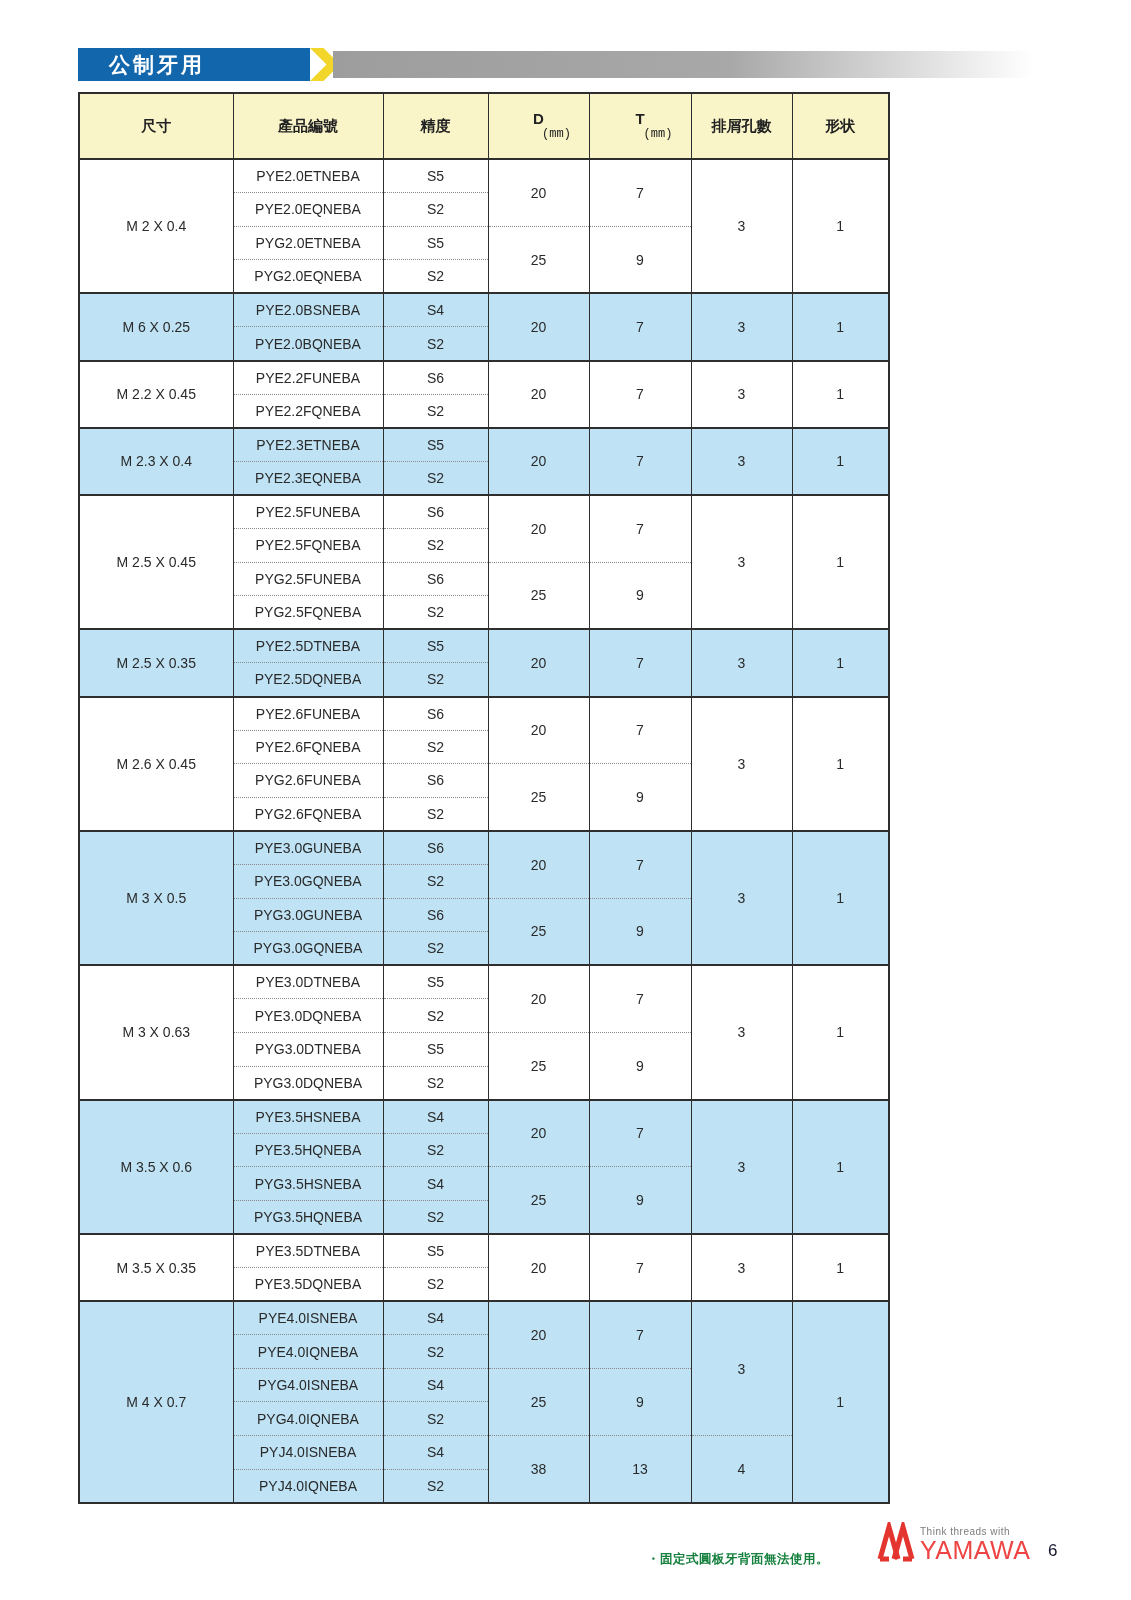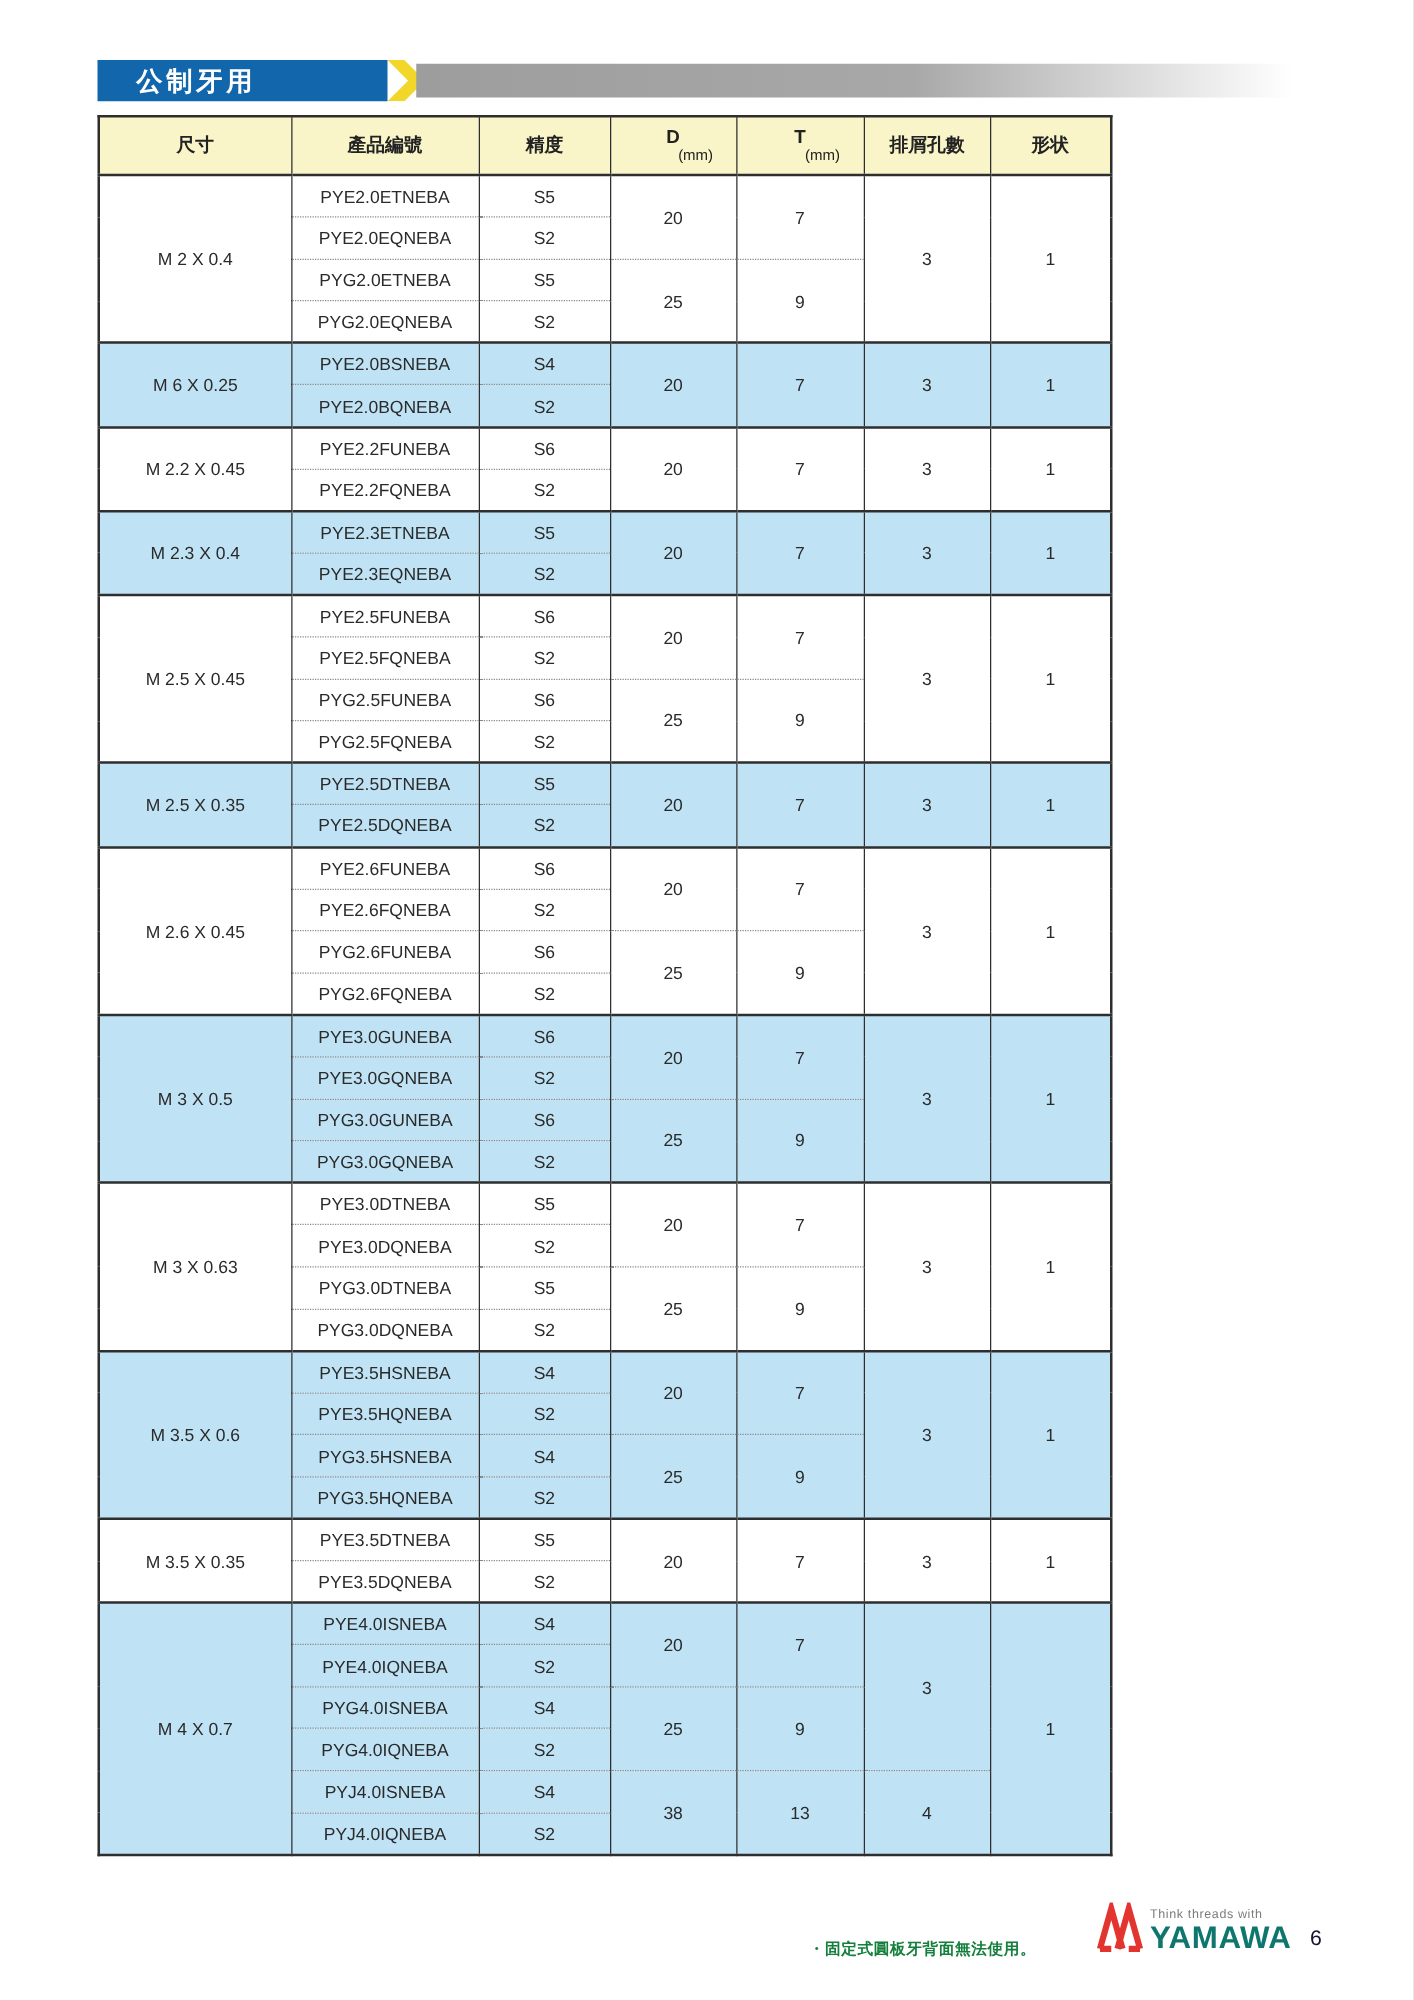--- a/index.html
+++ b/index.html
@@ -26,40 +26,40 @@
   table.catalog{
     position:absolute;left:78px;top:92px;width:810px;
     border-collapse:collapse;table-layout:fixed;
     border:2px solid #2e2e2e;
   }
   table.catalog td{
     border-left:1px solid #2e2e2e;border-right:1px solid #2e2e2e;
     text-align:center;vertical-align:middle;padding:0;
     font-size:14px;color:#2a2a2a;background:#ffffff;
   }
-  table.catalog thead tr{height:47px;}
+  table.catalog thead tr{height:66px;}
   table.catalog thead td{
     background:#f9f5c8;border-bottom:2px solid #2e2e2e;
     font-size:15px;font-weight:600;color:#222222;line-height:1.15;
   }
-  .hdr-unit{display:block;font-family:Liberation Sans, sans-serif;font-size:12px;font-weight:normal;padding-left:36px;}
+  .hdr-unit{display:block;font-family:Liberation Mono, monospace;font-size:12px;font-weight:normal;padding-left:36px;}
   table.catalog tbody tr{height:33.6px;}
   tr.shade td{background:#bfe3f5;}
   td.gtop{border-top:2px solid #2e2e2e;}
   td.dot{border-top:1px dotted #8a8a8a;}
   td.pn-cell{font-size:13.5px;}
   
   .footnote-1{position:absolute;left:420px;top:1528px;font-size:12.5px;color:#3c3c3c;letter-spacing:0.5px;}
   .footnote-2{position:absolute;left:647px;top:1551px;font-size:12.5px;color:#15803d;letter-spacing:0.5px;font-weight:bold;}
   
   .logo-block{position:absolute;left:876px;top:1522px;display:flex;align-items:flex-start;}
   .logo-mark{width:40px;height:40px;}
   .logo-texts{margin-left:4px;}
   .logo-tagline{font-size:10px;color:#7c7c7c;letter-spacing:0.5px;line-height:12px;margin-top:4px;}
-  .logo-brand{font-size:25px;font-weight:bold;color:#0f766e;letter-spacing:0.5px;line-height:25px;}
+  .logo-brand{font-size:25px;font-weight:normal;color:#ef4444;letter-spacing:0.5px;line-height:25px;}
   .page-number{position:absolute;left:1048px;top:1541px;font-size:17px;color:#15152e;}
 </style>
 </head>
 <body>
 
 <div class="page">
 
   <div class="banner-blue">
     <span class="banner-title">公制牙用</span>
   </div>

